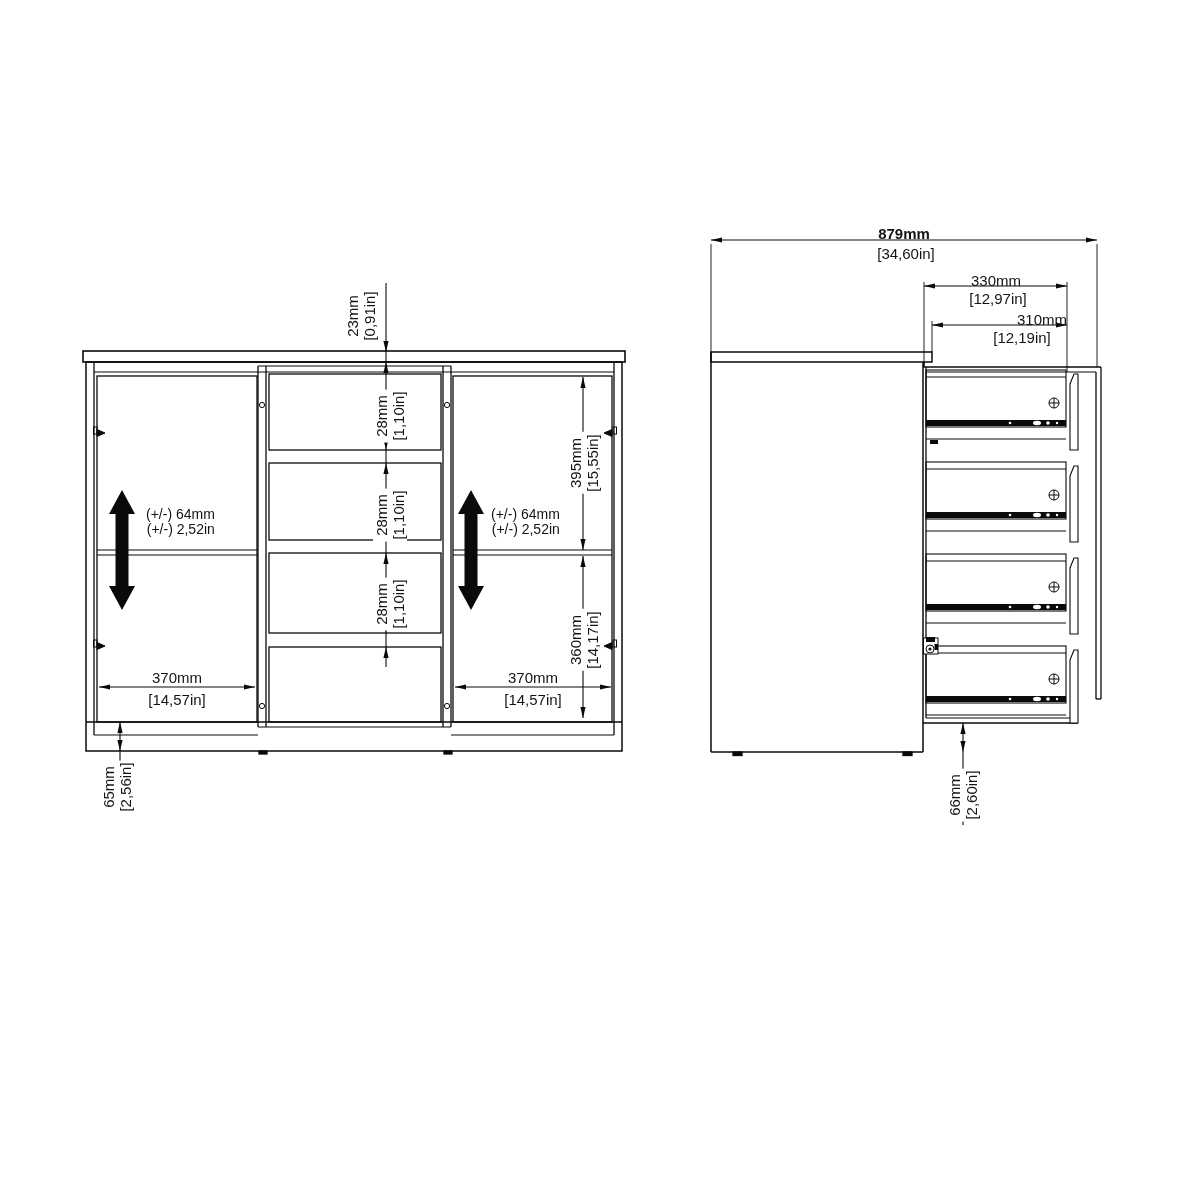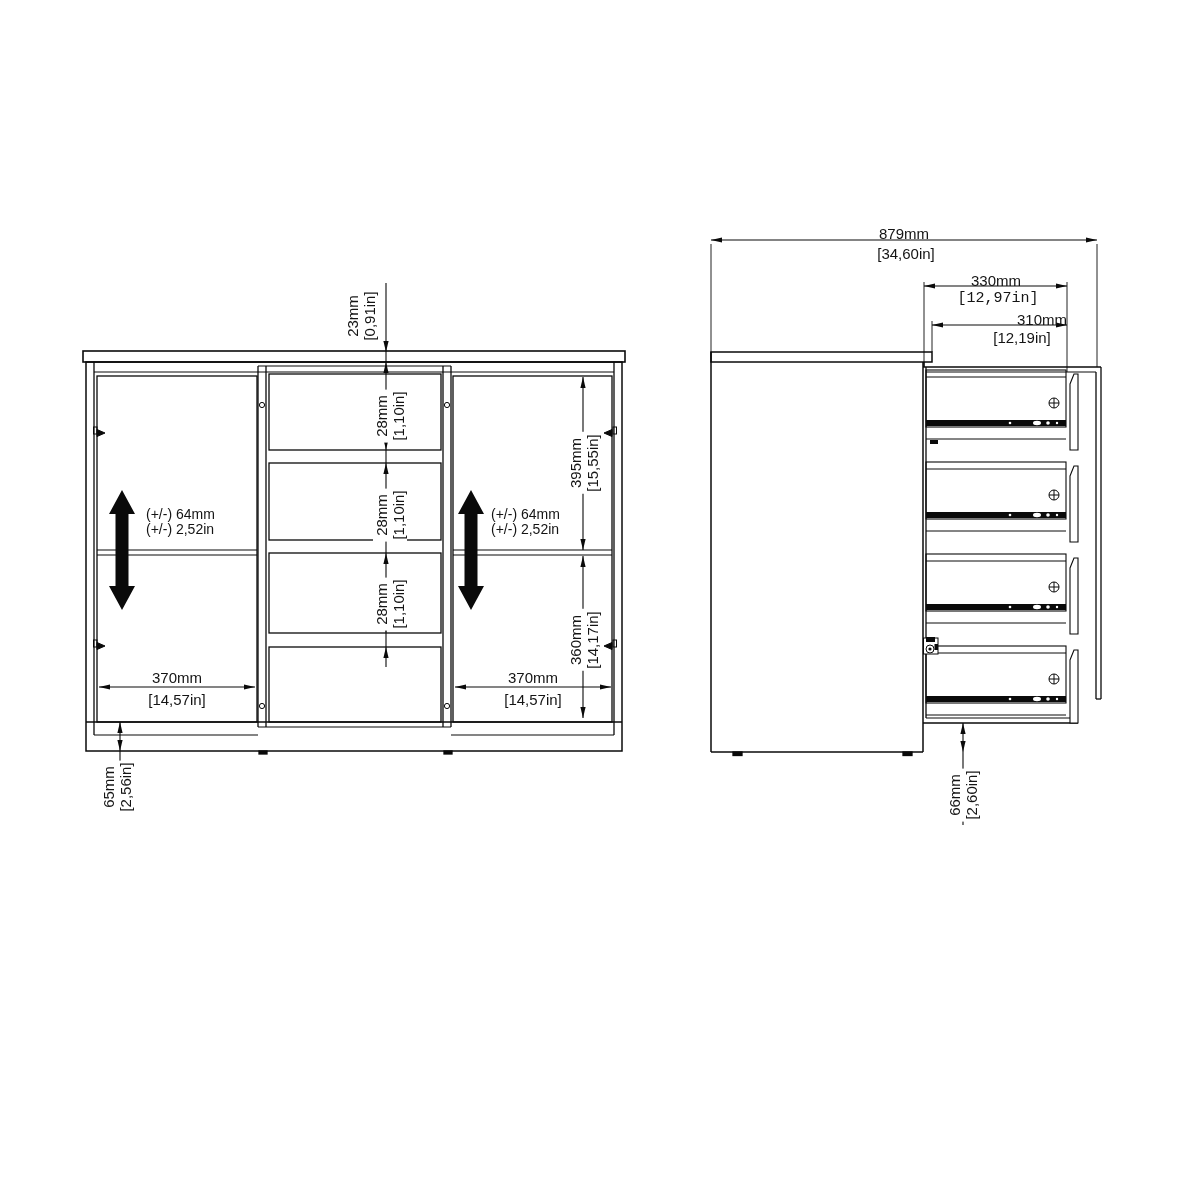--- a/index.html
+++ b/index.html
@@ -24,21 +24,21 @@
     transform:translate(-50%,-50%) rotate(-90deg);
     background:#ffffff;
     padding:0 2px;
   }
   .adj{
     position:absolute;
     font-family:"Liberation Sans",sans-serif;
     font-size:14px;line-height:14.5px;
     color:#141414;
     white-space:nowrap;
-    text-align:left;
+    text-align:right;
   }
 </style>
 </head>
 <body>
 
 <div id="canvas">
 
   <svg id="linework" width="1200" height="1200" viewBox="0 0 1200 1200">
     <g stroke="#0a0a0a" fill="none" stroke-width="1.3">
 
@@ -309,25 +309,25 @@
   <div class="dim rot" style="left:584px;top:640px;">
     <div>360mm</div>
     <div>[14,17in]</div>
   </div>
 
   <div class="dim rot" style="left:117px;top:787px;">
     <div>65mm</div>
     <div>[2,56in]</div>
   </div>
 
-  <div class="dim" style="left:904px;top:233px;">879mm</div>
+  <div class="dim" style="left:904px;top:233px;font-weight:bold;">879mm</div>
   <div class="dim" style="left:906px;top:253px;">[34,60in]</div>
 
   <div class="dim" style="left:996px;top:280px;">330mm</div>
-  <div class="dim" style="left:998px;top:298px;font-family:Liberation Mono, monospace;">[12,97in]</div>
+  <div class="dim" style="left:998px;top:298px;">[12,97in]</div>
 
   <div class="dim" style="left:1000px;top:319px;margin-left:42px;">310mm</div>
   <div class="dim" style="left:1000px;top:337px;margin-left:22px;">[12,19in]</div>
 
   <div class="dim rot" style="left:963px;top:795px;">
     <div>66mm</div>
     <div>[2,60in]</div>
   </div>
 
 </div>

